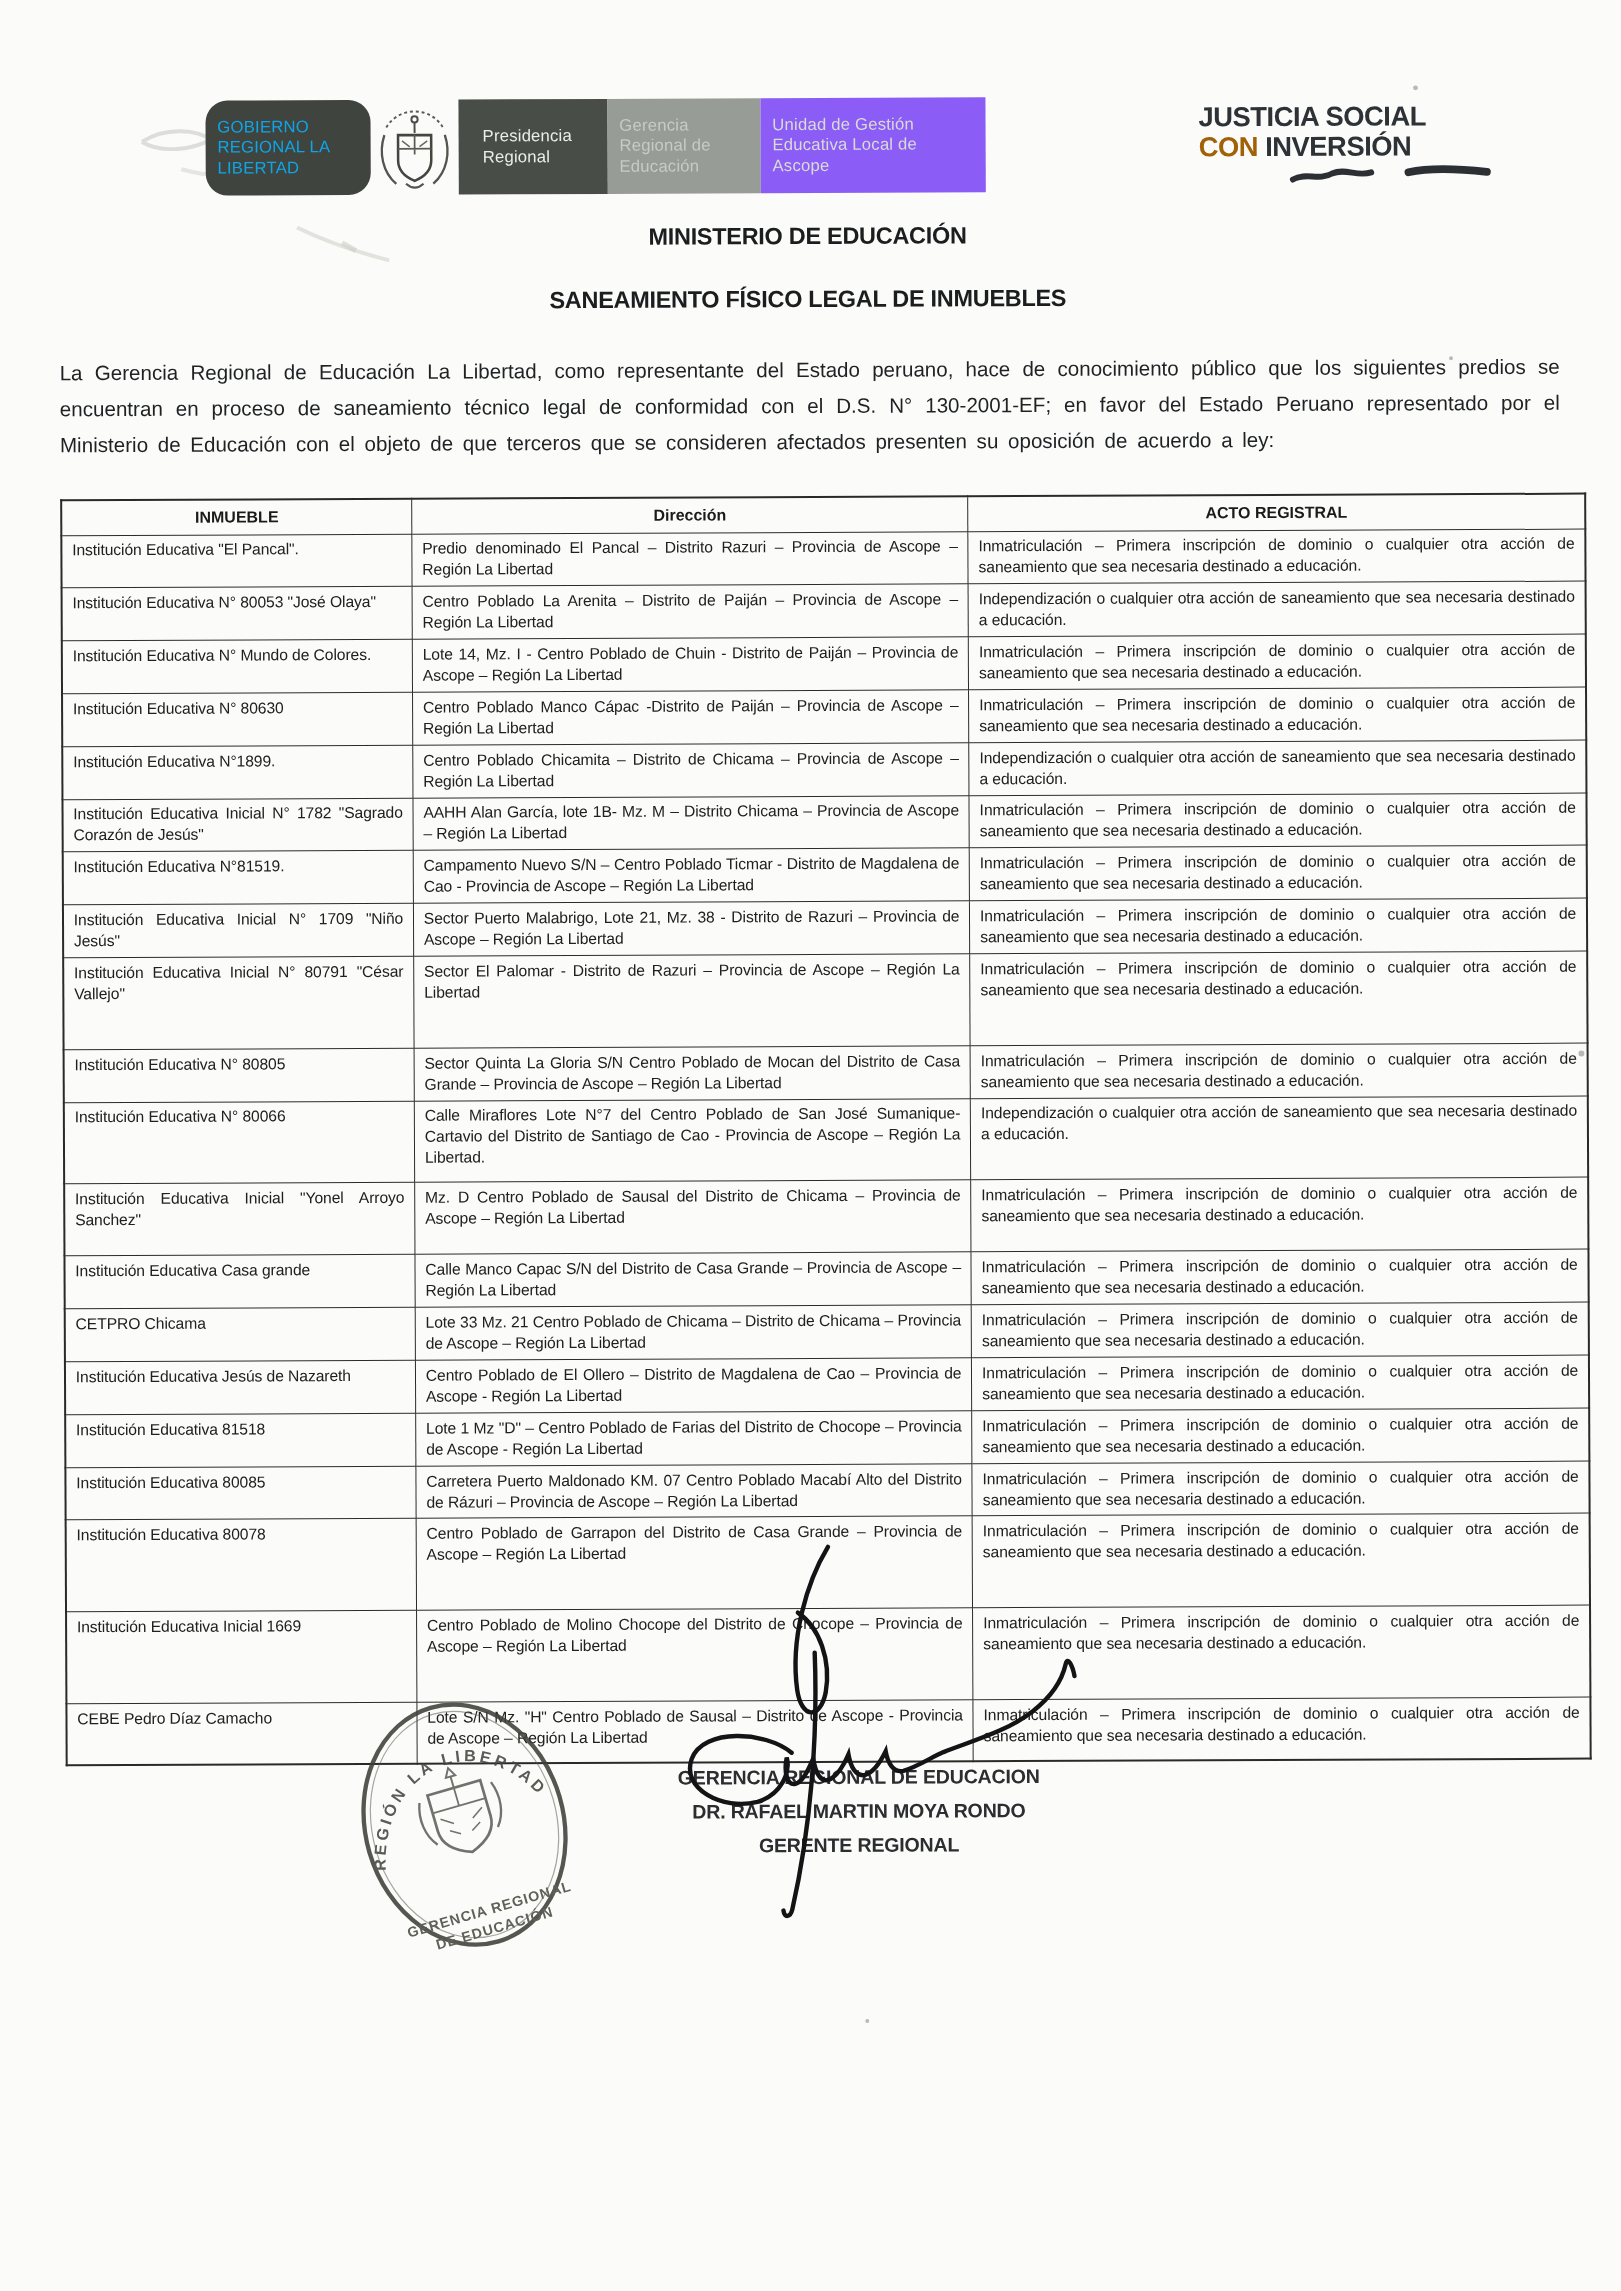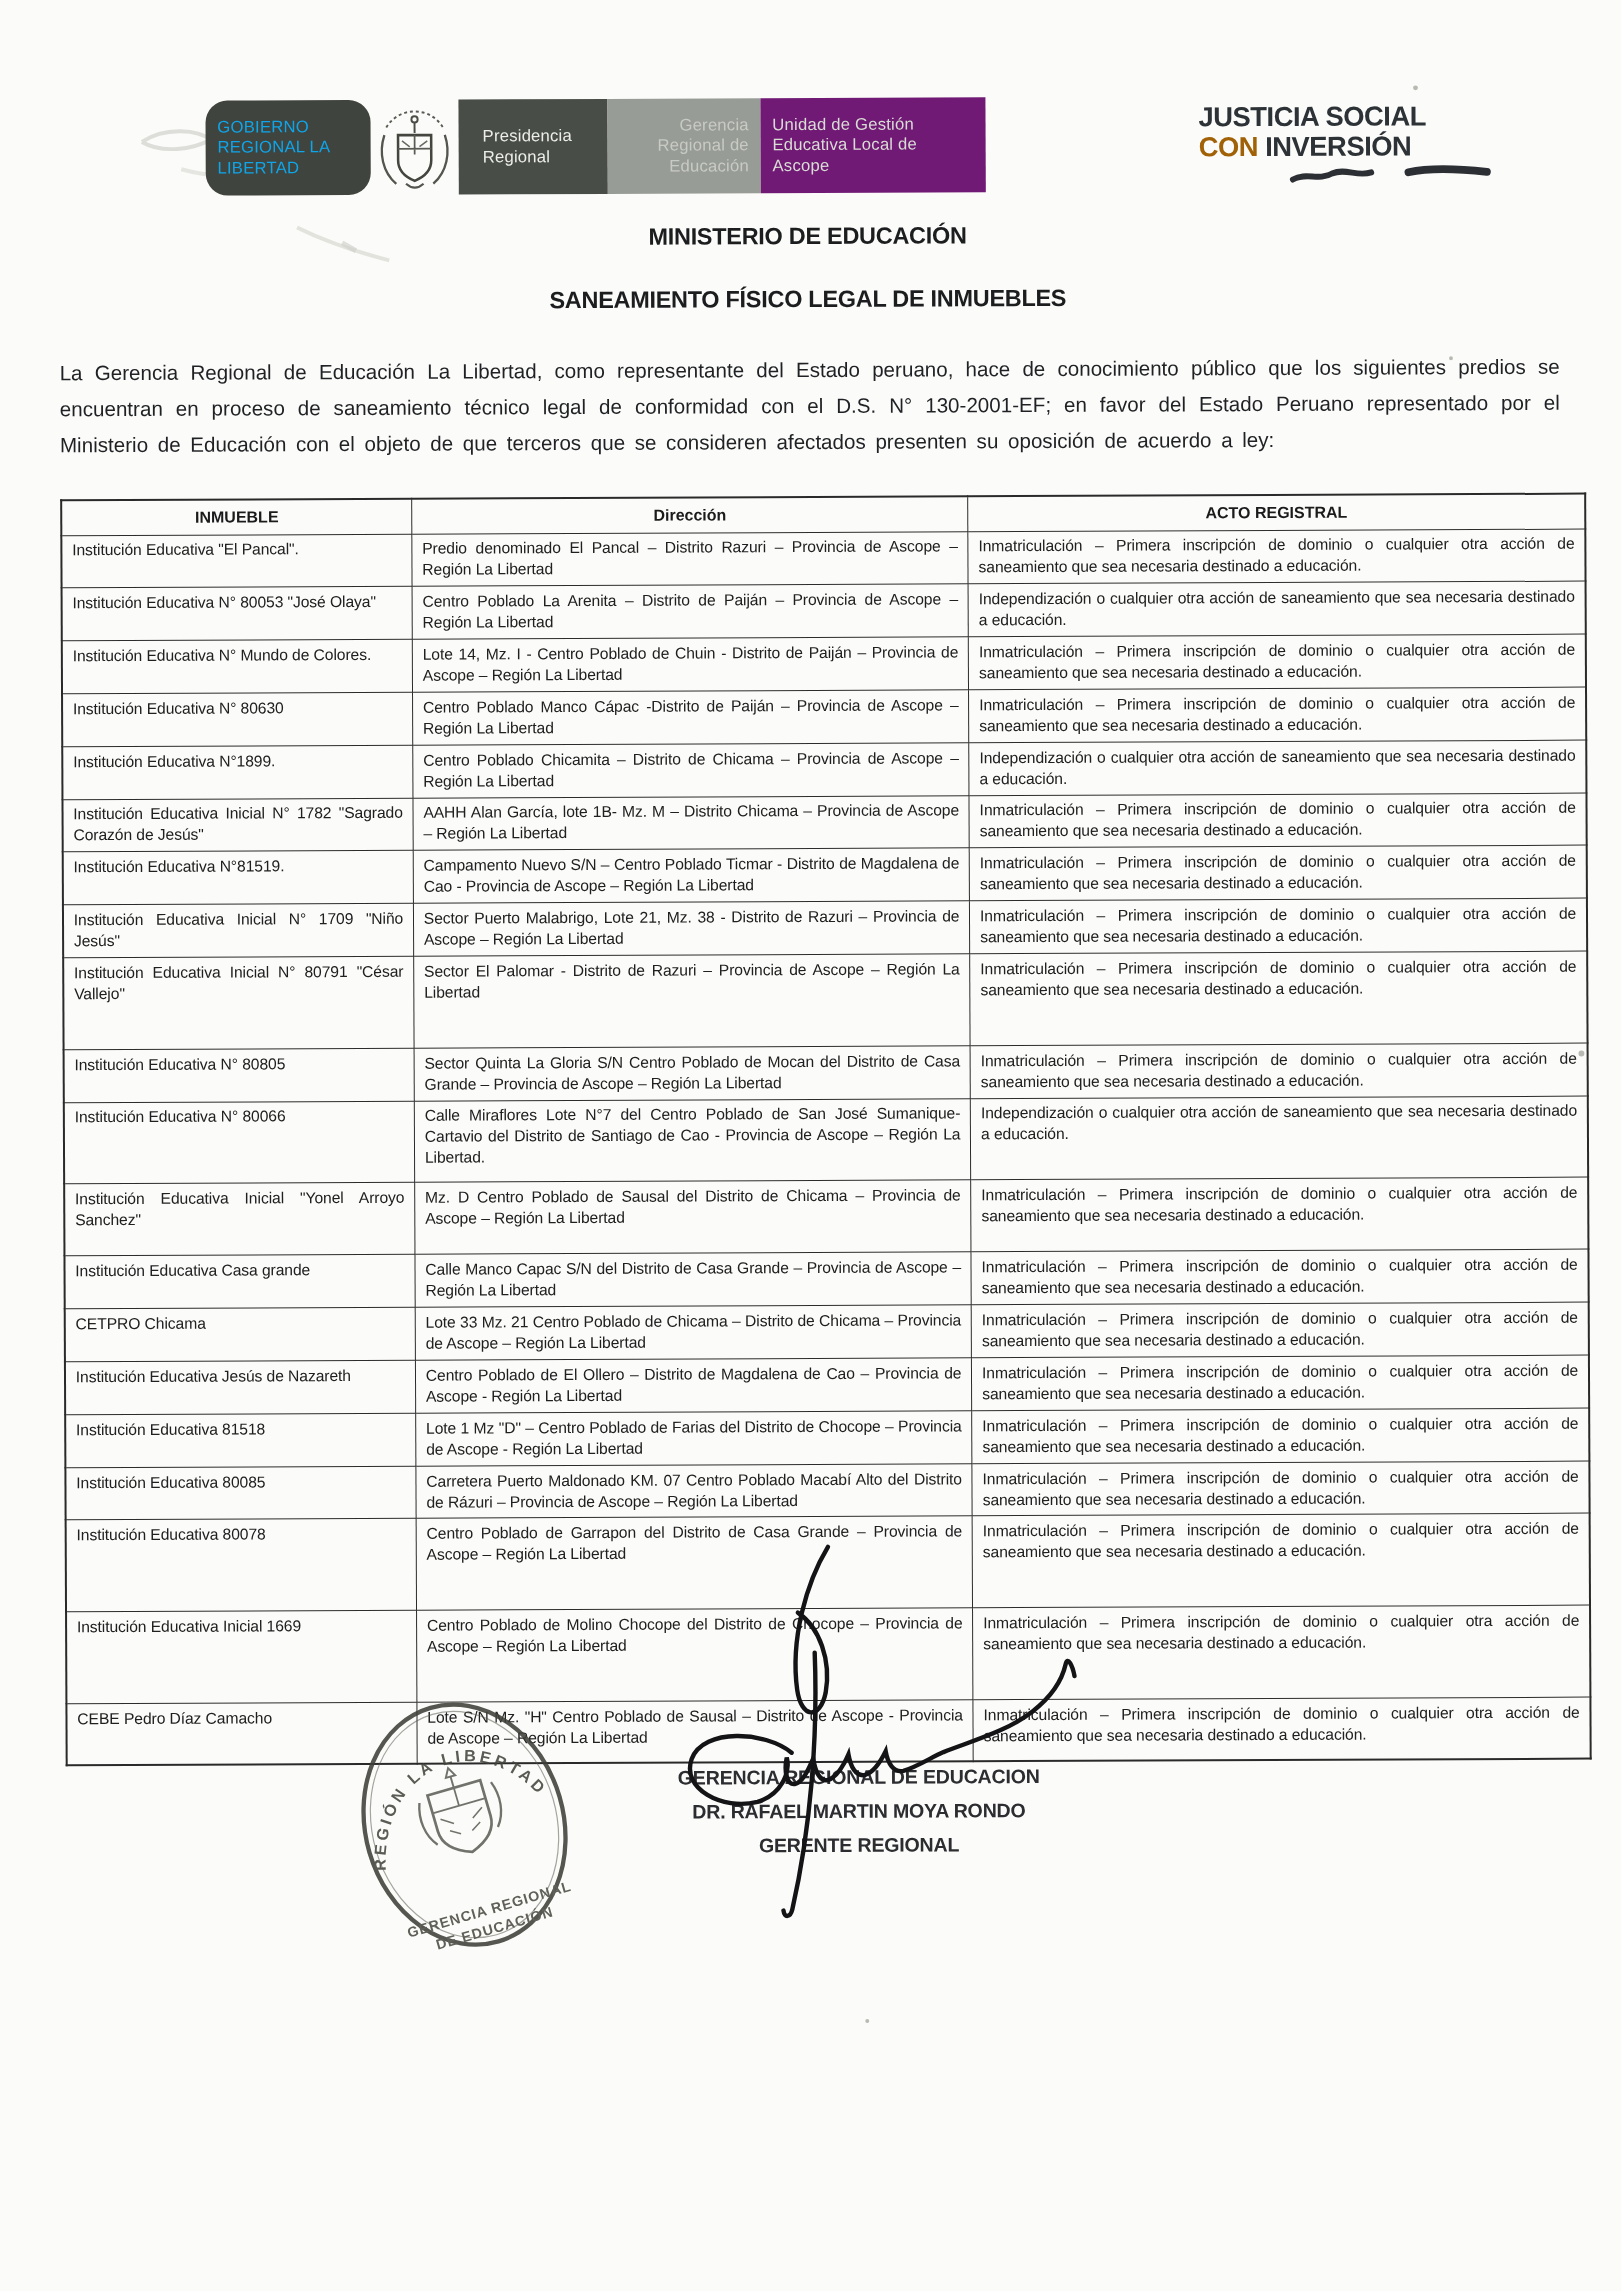--- a/index.html
+++ b/index.html
@@ -11,25 +11,25 @@
   }
   .tilt{position:absolute;inset:0;transform:rotate(-0.25deg);transform-origin:50% 40%;}
 
   
   .logo-strip{position:absolute;left:209px;top:98px;height:95px;display:flex;align-items:stretch;}
   .logo-block{display:flex;align-items:center;padding:5.9px 11.8px;box-sizing:border-box;
     font-size:16.7px;line-height:20.6px;font-weight:normal;letter-spacing:0.2px;}
   .lb-dark{background:#40443e;color:#0ea5e9;border-radius:22px;}
   .lb-dark2{background:#494d47;color:#eceee9;}
   .lb-mid{background:#989c96;color:#c8cbc4;}
-  .lb-light{background:#701a75;color:#d9dbd5;}
+  .lb-light{background:#8b5cf6;color:#d9dbd5;}
   .b1{width:165px;}
   .shield-wrap{width:88px;background:transparent;display:flex;align-items:center;justify-content:center;}
   .b2{width:149px;padding-left:24px;}
-  .b3{width:153px;text-align:right;}
+  .b3{width:153px;}
   .b4{width:225px;}
 
   
   .slogan{position:absolute;left:1202px;top:104px;width:294px;}
   .slogan .s1{font-size:27.4px;font-weight:bold;color:#2d3237;letter-spacing:-0.5px;line-height:30px;}
   .slogan .s2{font-size:27.4px;font-weight:bold;color:#2d3237;letter-spacing:-0.5px;line-height:30px;}
   .slogan .con{color:#a16207;font-weight:bold;}
   .slogan svg{display:block;margin-top:2px;}
 
   

